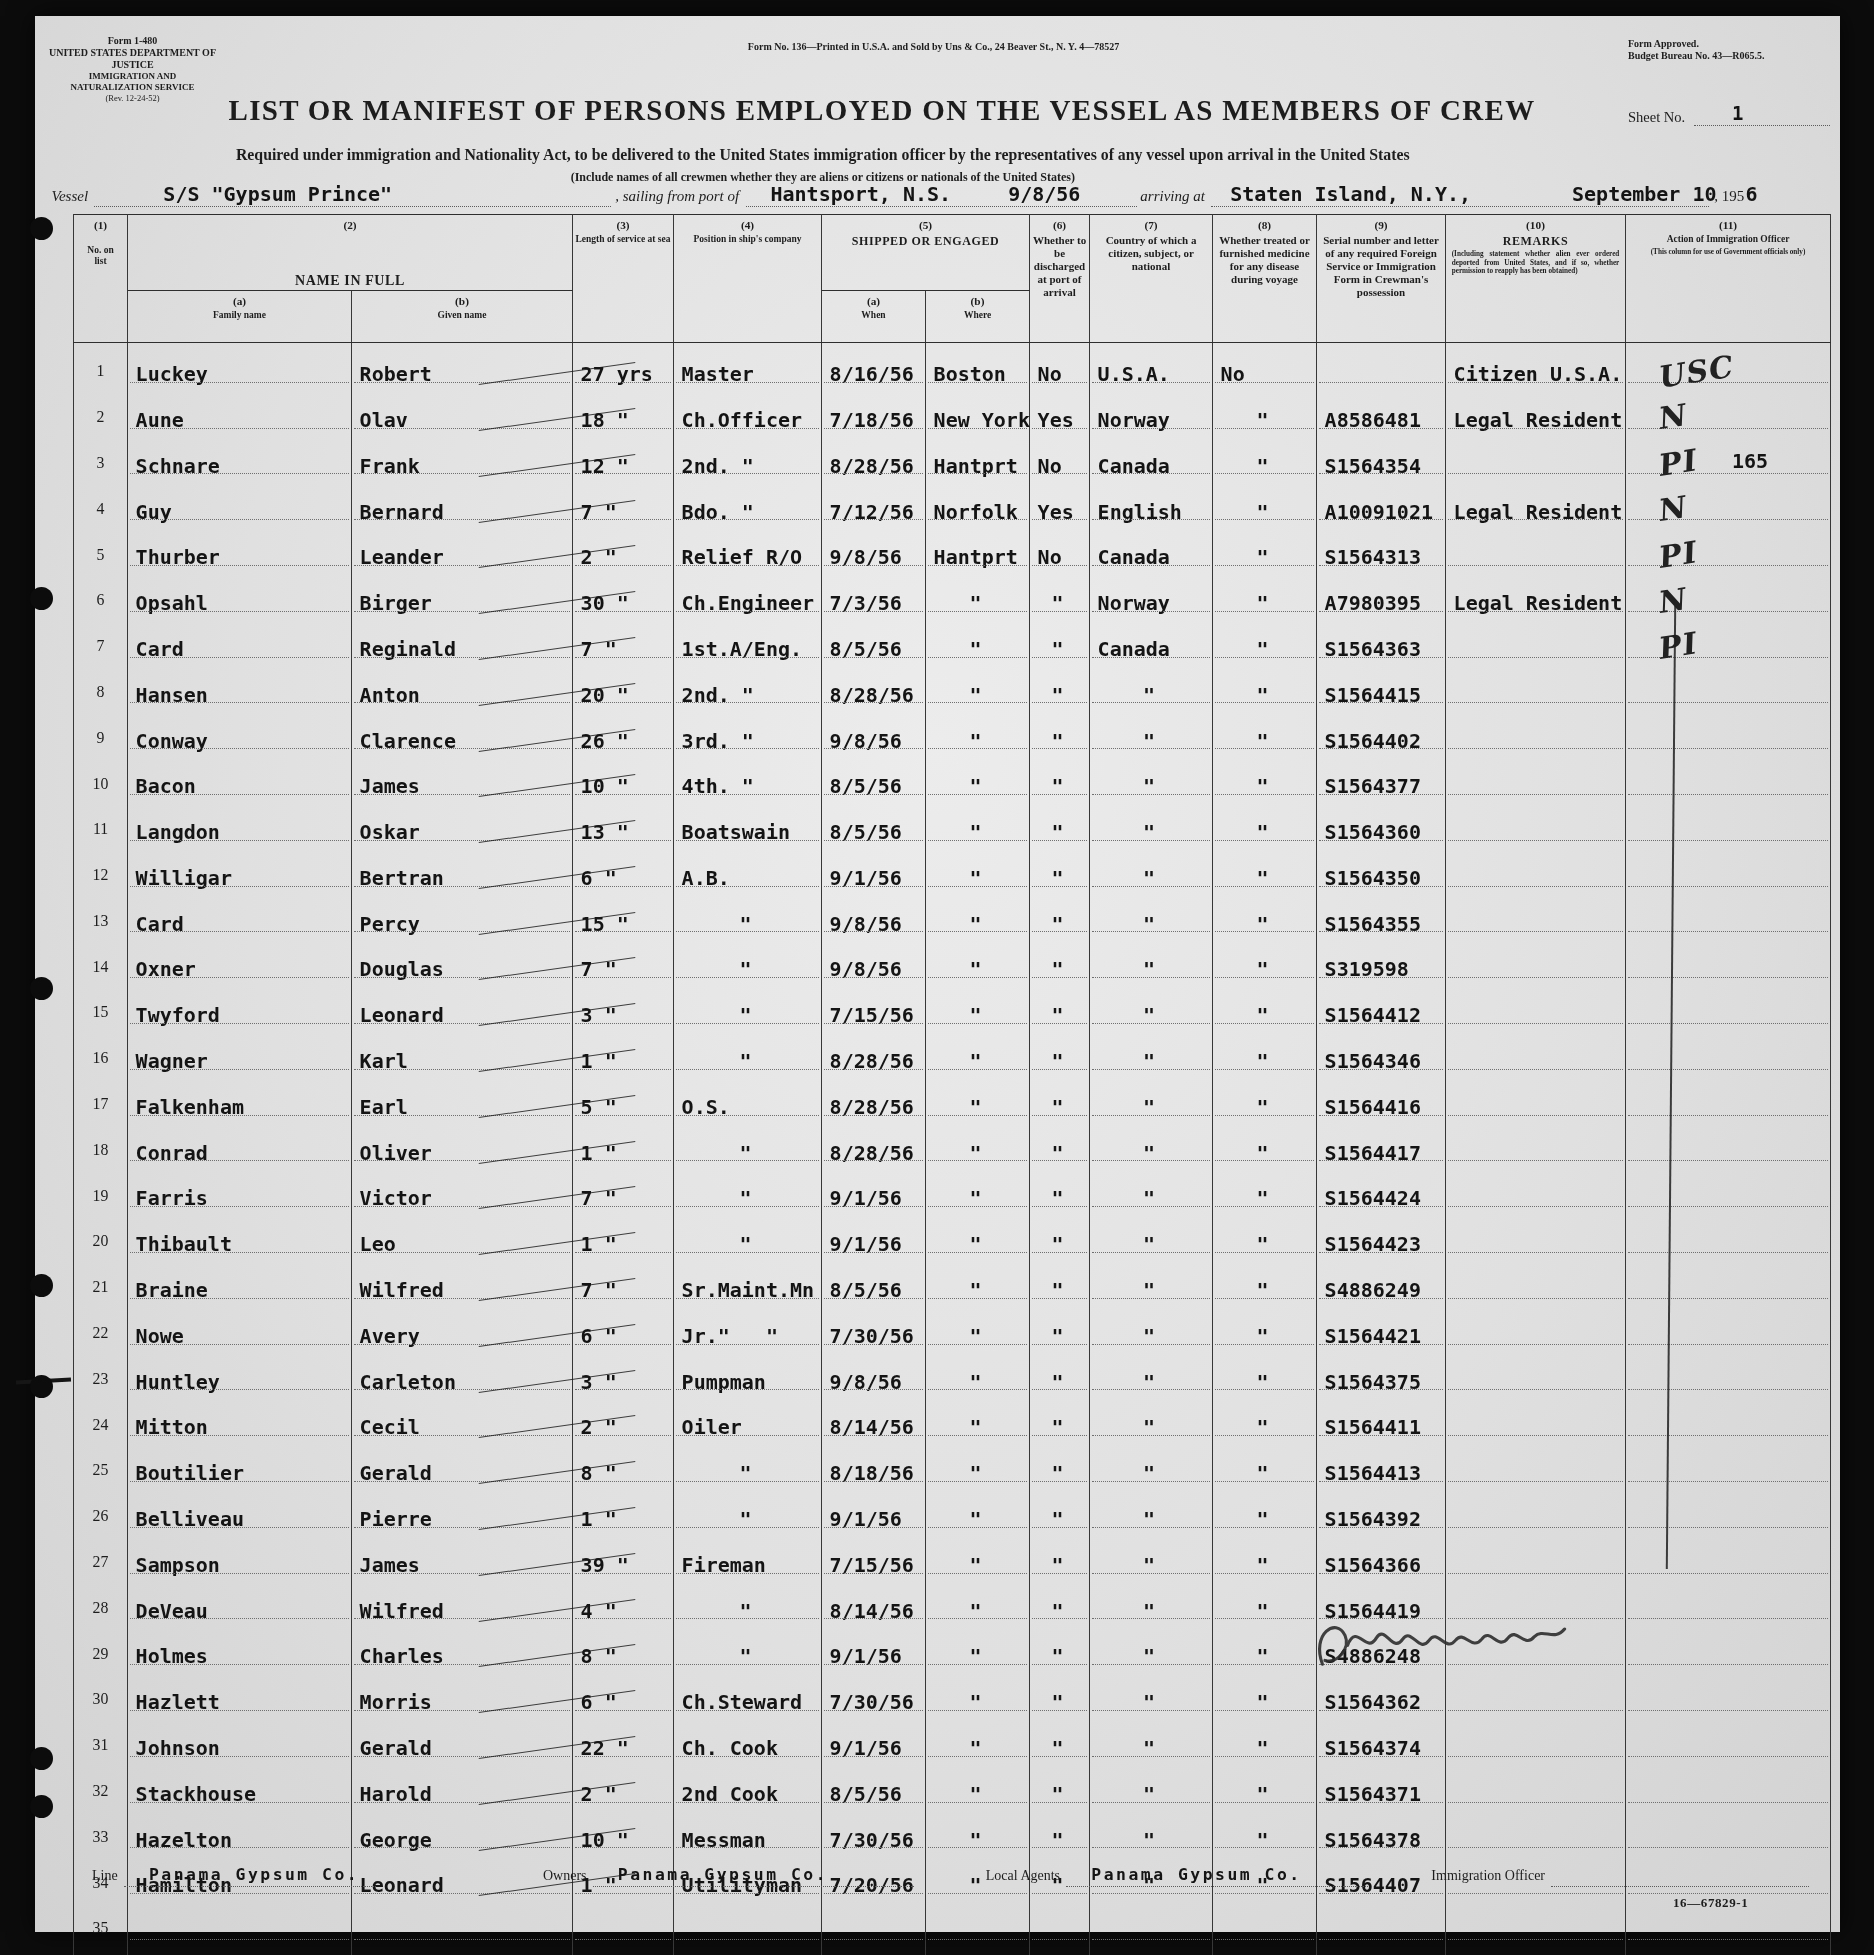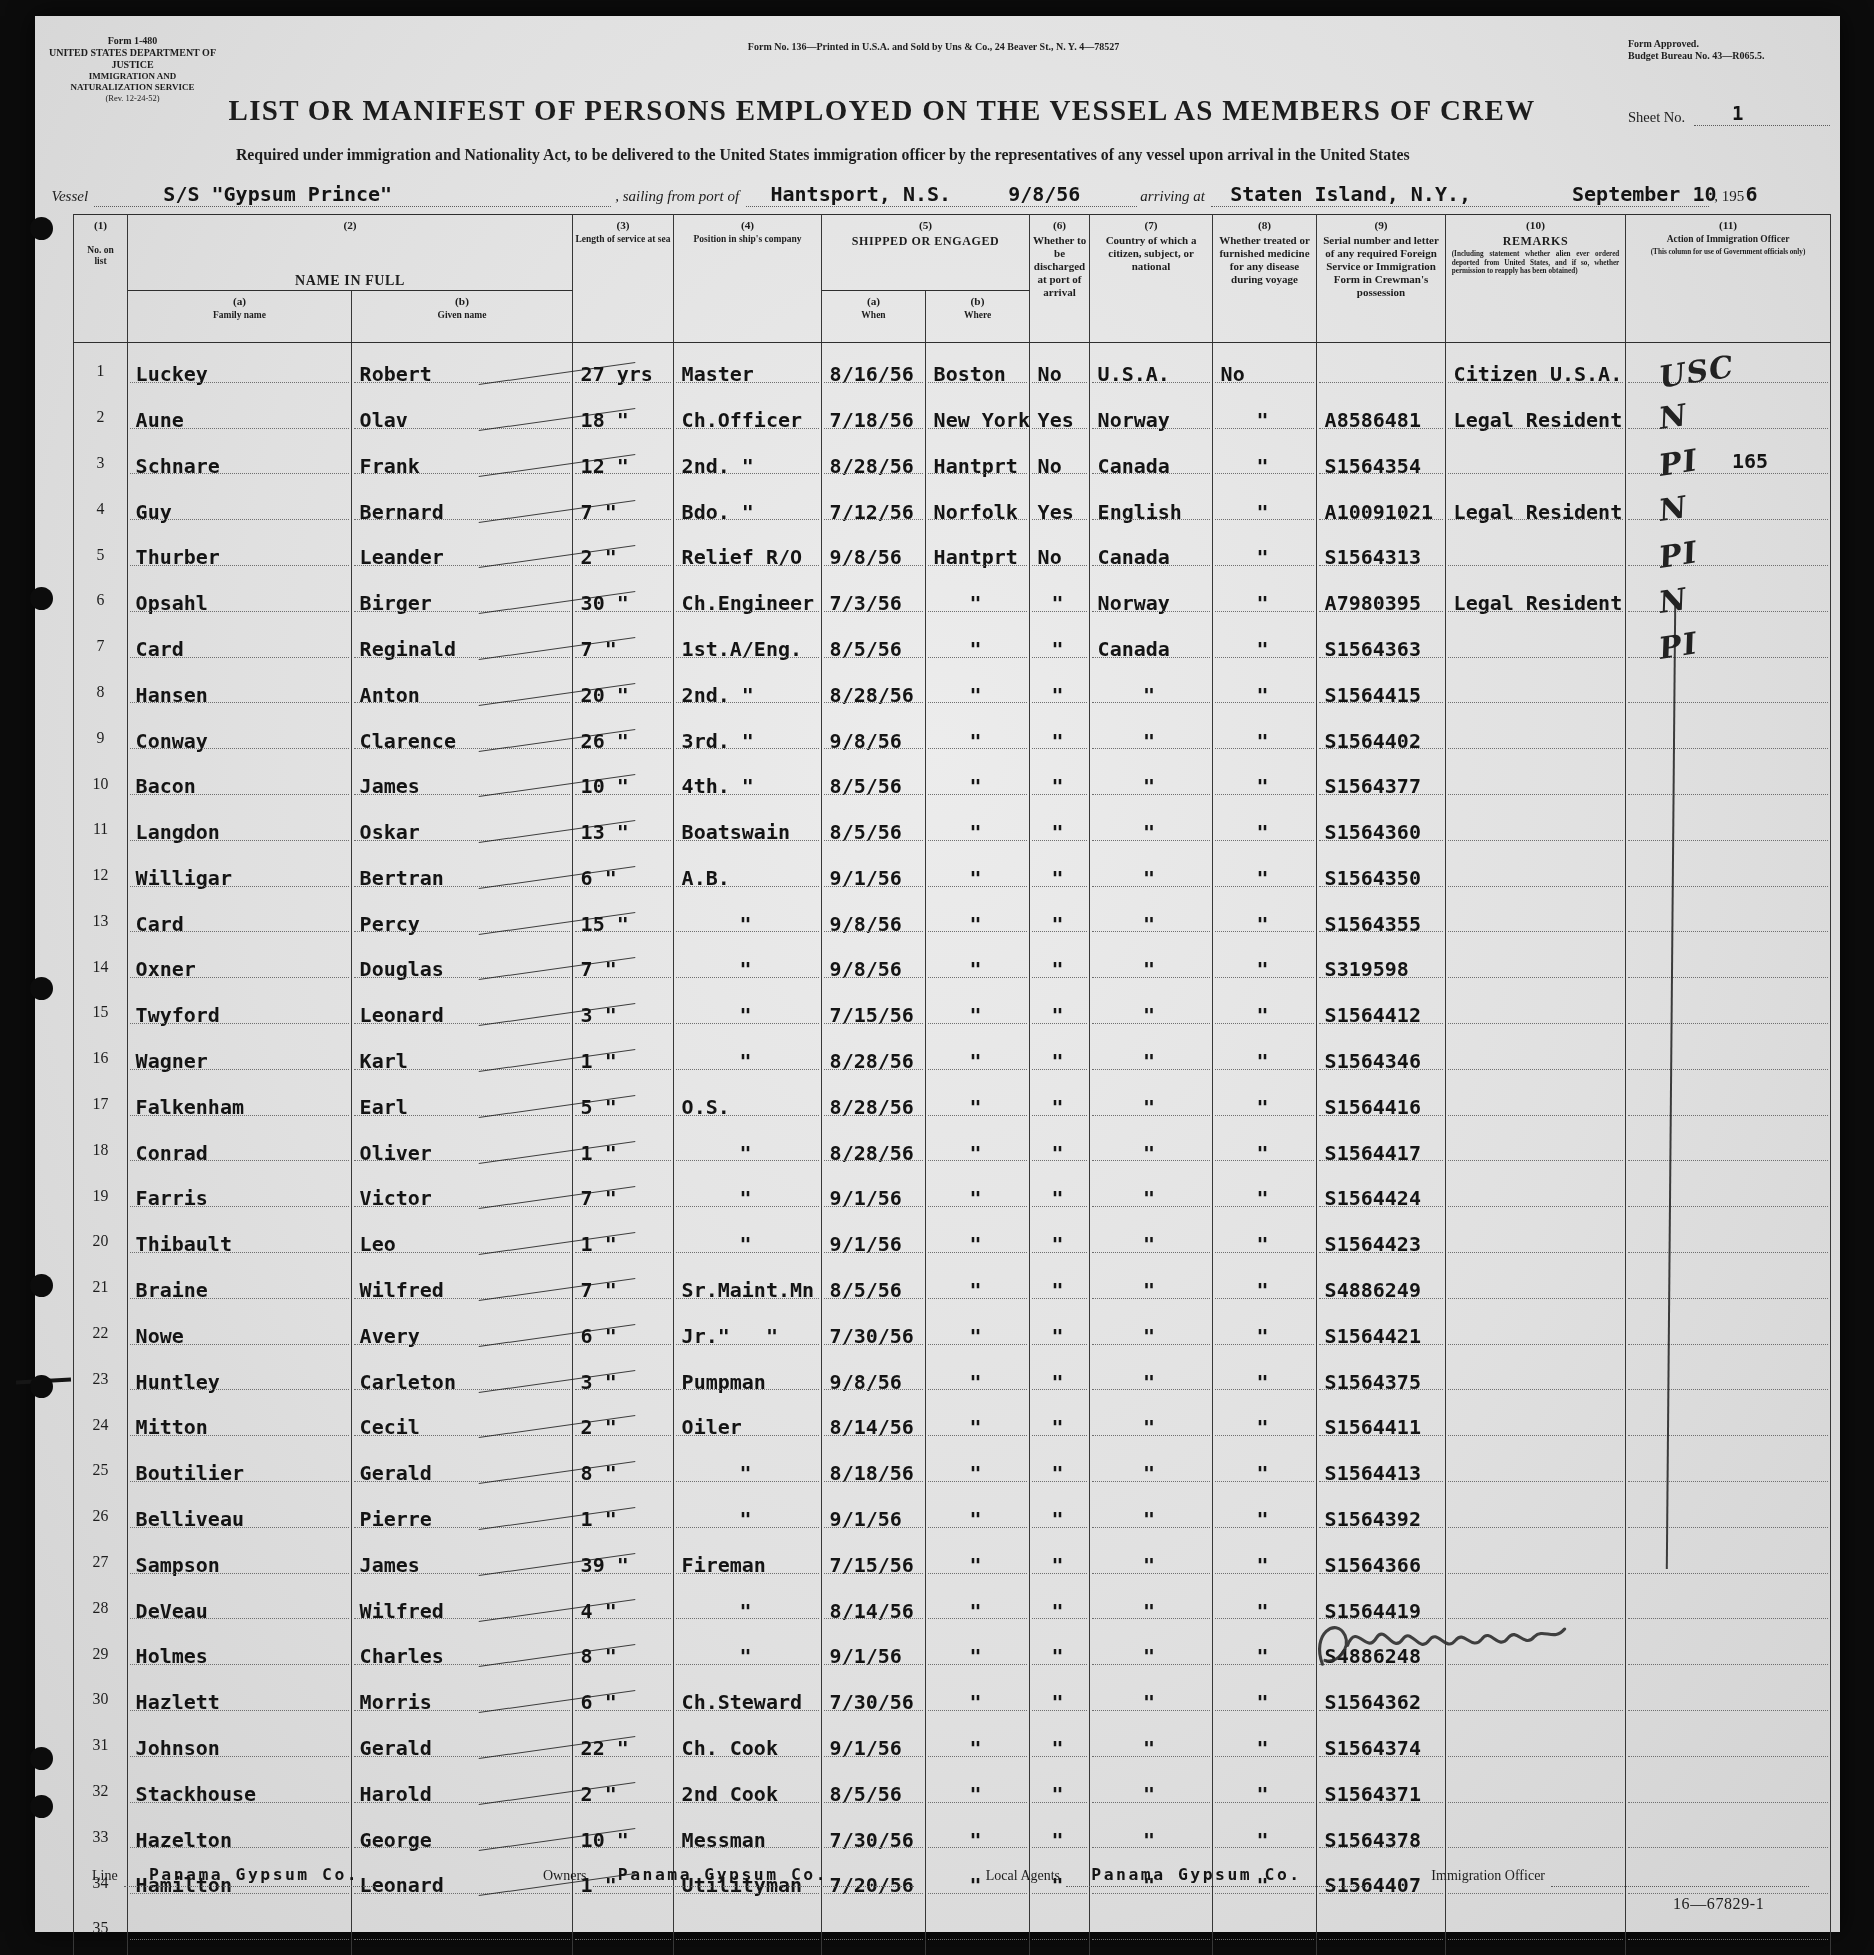--- a/index.html
+++ b/index.html
@@ -86,21 +86,21 @@
   .pen-dash { position:absolute; left:15.8px; top:1379px; width:55px; height:3.8px;
               background:#161616; transform:rotate(-3deg); z-index:5; }
 
   
   .footer { position:absolute; left:57px; top:1831px; width:1717px; display:flex; align-items:flex-end;margin-top:20px; }
   .flab { font-size:14px; white-space:nowrap; padding:0 6.3px 2.5px 0; }
   .fseg { border-bottom:1.3px dotted #5c5c5c; display:flex; align-items:flex-end; padding:0 0 1.9px 25px; }
   .fseg .typed { font-size:16.4px; letter-spacing:2.5px; }
   .fs1 { width:227px; } .fs2 { width:296px; } .fs3 { width:277px; } .fs4 { flex:1; }
   .ml1 { margin-left:167px; } .ml2 { margin-left:72px; } .ml3 { margin-left:63px; }
-  .print-code { position:absolute; left:1638px; top:1879px; font-size:16px; font-weight:normal;
+  .print-code { position:absolute; left:1638px; top:1879px; font-size:13px; font-weight:bold;
                 letter-spacing:0.6px; }
 
   .hole { position:absolute; left:30px; width:23px; height:23px; border-radius:50%;
           background:#0c0c0c; z-index:6; }
 </style>
 </head>
 <body>
 
 <div class="stage">
   <div class="paper">
@@ -118,20 +118,21 @@
     </div>
 
     <div class="title">LIST OR MANIFEST OF PERSONS EMPLOYED ON THE VESSEL AS MEMBERS OF CREW</div>
 
     <div class="sheet">
       <span class="lab">Sheet No.</span>
       <span class="val typed">1</span>
     </div>
 
     <div class="subtitle b">Required under immigration and Nationality Act, to be delivered to the United States immigration officer by the representatives of any vessel upon arrival in the United States</div>
+    <div class="subnote">(Include names of all crewmen whether they are aliens or citizens or nationals of the United States)</div>
 
     <div class="vessel-line">
       <span class="plab">Vessel</span>
       <span class="seg s1">
         <span class="typed">S/S "Gypsum Prince"</span>
       </span>
       <span class="plab">, sailing from port of</span>
       <span class="seg s2">
         <span class="typed p">Hantsport, N.S.</span>
         <span class="typed d">9/8/56</span>

